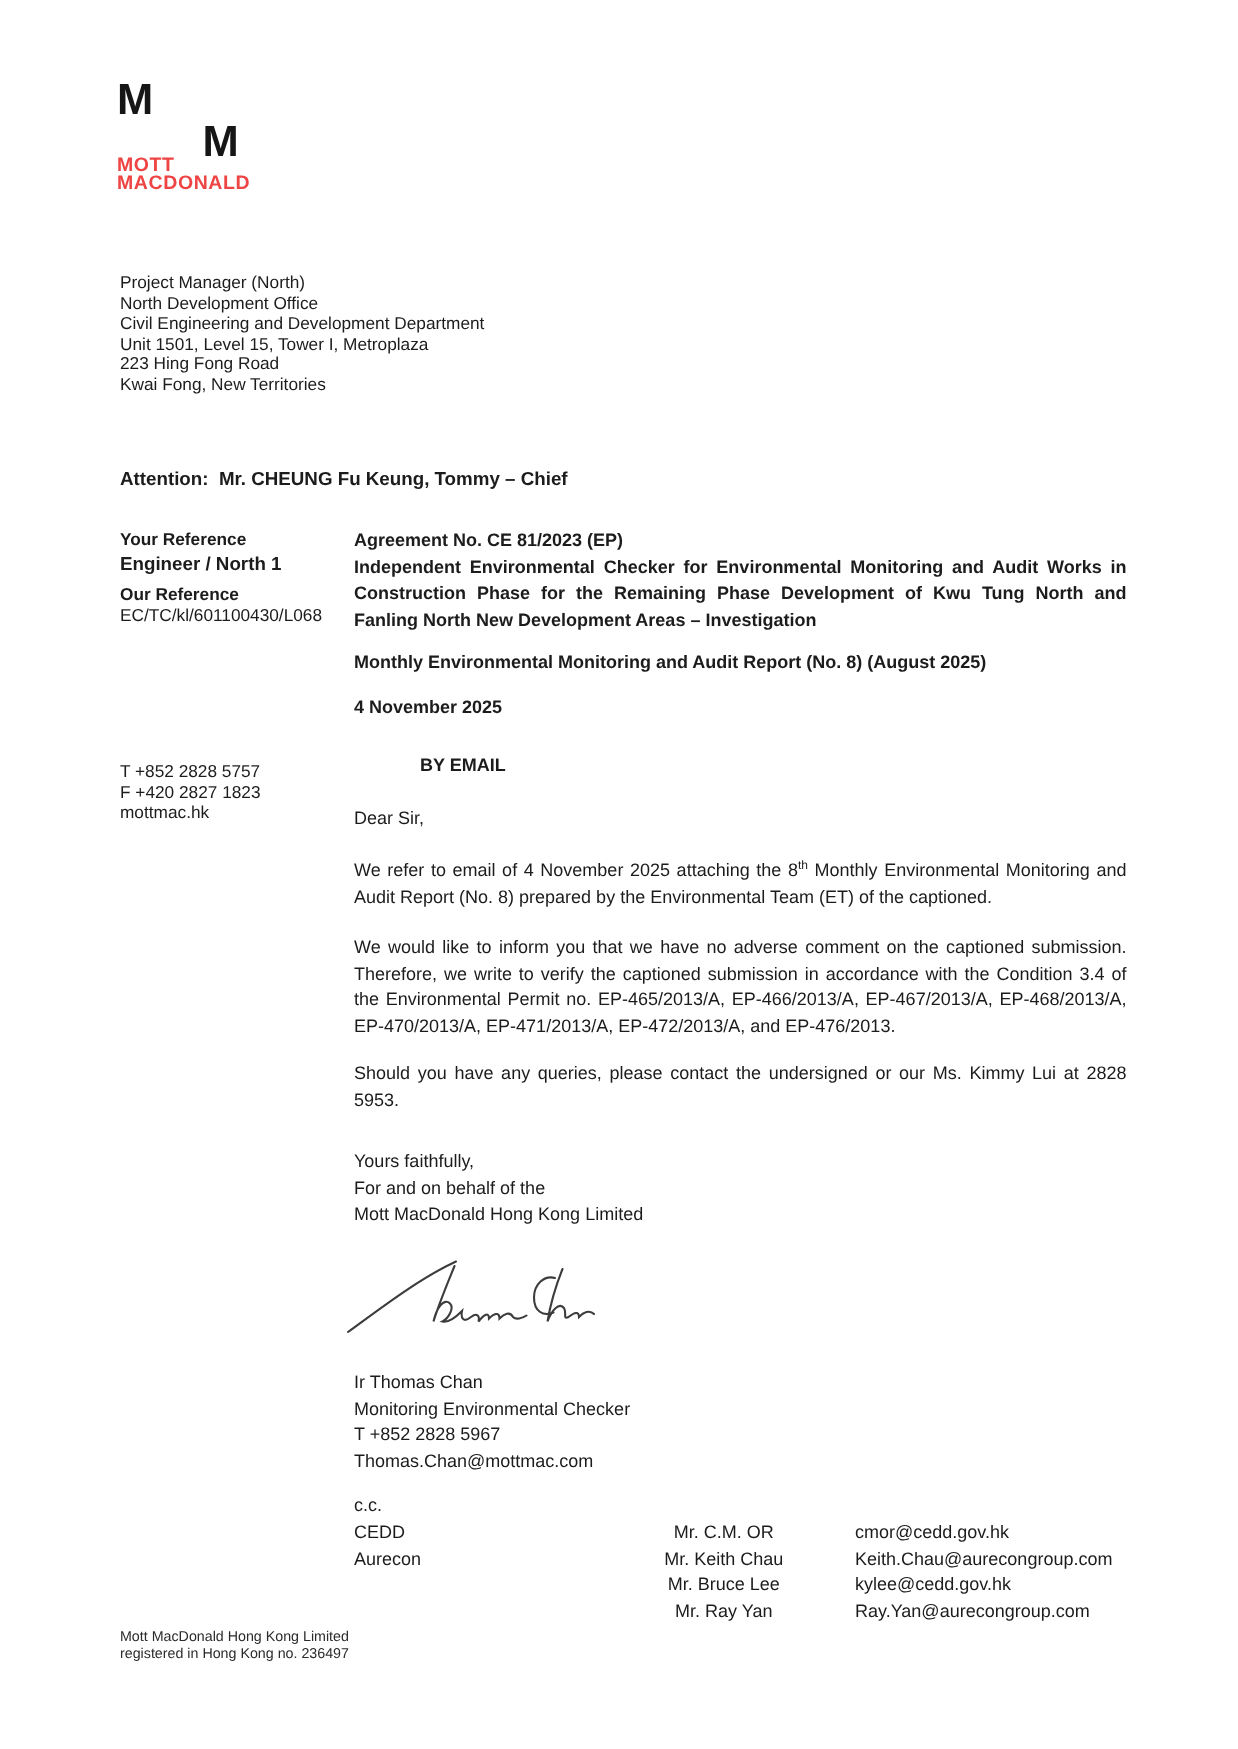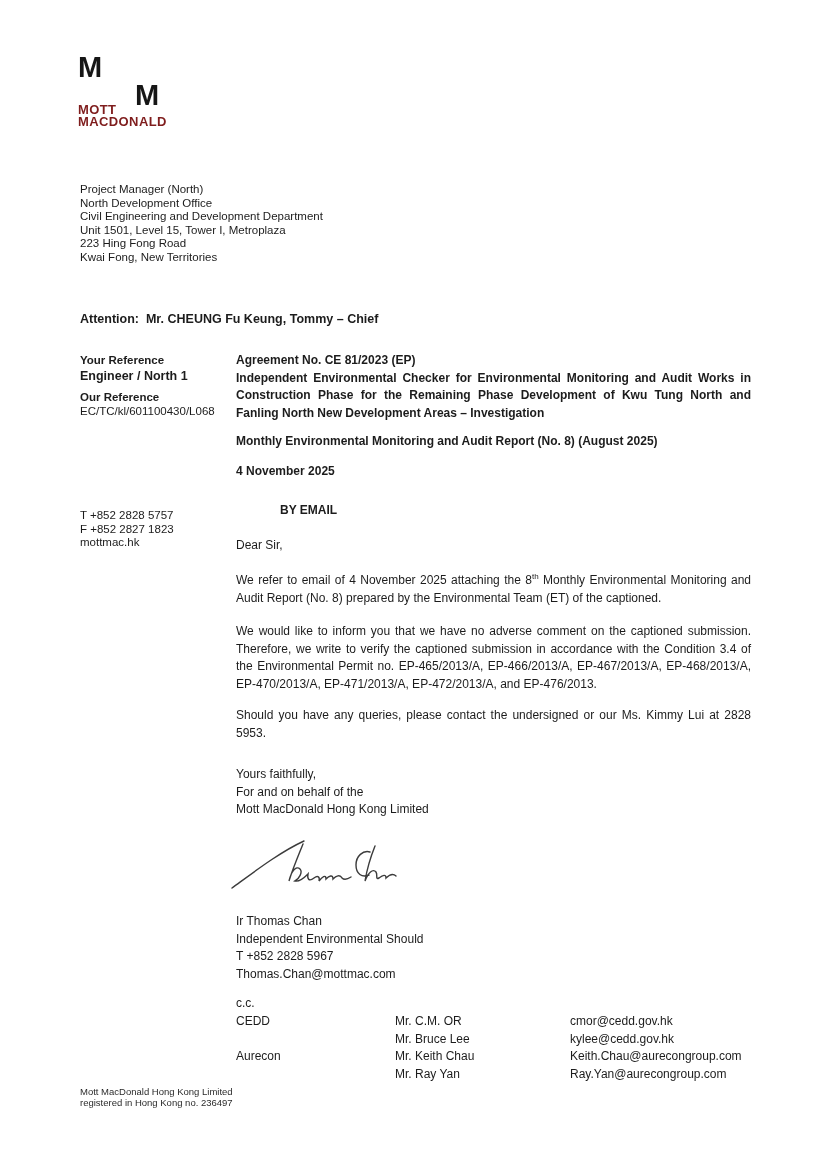--- a/index.html
+++ b/index.html
@@ -29,21 +29,21 @@
   }
   .logo .m1 { left: 0; top: 4px; }
   .logo .m2 { left: 57px; top: 32px; }
   .logo .brand {
     position: absolute;
     left: 0; top: 54px;
     font-size: 13px;
     font-weight: bold;
     letter-spacing: 0.4px;
     line-height: 12px;
-    color: #7f1d1d;
+    color: #ef4444;
   }
 
   
   .recipient { left: 80px; top: 183px; font-size: 11.5px; line-height: 13.5px; }
   .attention { left: 80px; top: 272px; font-size: 12.5px; font-weight: bold; line-height: 19px; white-space: pre-wrap; }
 
   
   .sb { left: 80px; font-size: 11.5px; line-height: 13.5px; width: 150px; }
   .sb-your-ref { top: 354px; font-weight: bold; }
   .sb-our-ref { top: 391px; }
@@ -70,21 +70,21 @@
   .signature { left: 230px; top: 838px; width: 172px; height: 58px; }
 
   
   .signer { top: 913px; }
 
   
   .cc-label { top: 995px; }
   .cc-table { top: 1013px; width: 556px; }
   .cc-row { display: flex; }
   .cc-org { width: 159px; flex: none; }
-  .cc-name { width: 175px; flex: none; }
+  .cc-name { width: 175px; flex: none; text-align: center; }
   .cc-email { flex: 1; }
 
   
   .footer { left: 80px; top: 1086px; font-size: 9.5px; line-height: 11px; color: #2b2b2b; }
 </style>
 </head>
 <body>
 
 <div class="page">
 
@@ -114,21 +114,21 @@
   <div class="abs sb sb-your-ref">Your Reference</div>
 
   <div class="abs sb sb-our-ref">
     <div class="lbl">Our Reference</div>
     <div>EC/TC/kl/601100430/L068</div>
   </div>
 
 
   <div class="abs sb sb-contact">
     <div>T +852 2828 5757</div>
-    <div>F +852 2827 1823</div>
+    <div>F +420 2827 1823</div>
     <div>mottmac.hk</div>
   </div>
 
   <div class="abs main subject-block">
     <div>Agreement No. CE 81/2023 (EP)</div>
     <div class="just">Independent Environmental Checker for Environmental Monitoring and Audit Works in Construction Phase for the Remaining Phase Development of Kwu Tung North and Fanling North New Development Areas – Investigation</div>
   </div>
 
   <div class="abs main report-title">Monthly Environmental Monitoring and Audit Report (No. 8) (August 2025)</div>
 
@@ -154,44 +154,44 @@
     <g fill="none" stroke="#3c3c3c" stroke-width="1.4" stroke-linecap="round">
       <path d="M2 50 C 24 34, 50 14, 74 3"></path>
       <path d="M73 6 C 69 16, 63 30, 59 43 C 61 34, 66 27, 70 31 C 73 34, 69 41, 65 43 C 69 44, 74 40, 78 36 C 77 41, 79 44, 84 40 C 88 37, 90 39, 89 43 C 92 39, 96 36, 96 41 C 99 38, 103 36, 103 41 C 106 38, 110 36, 112 40 C 114 42, 118 41, 121 39"></path>
       <path d="M140 14 C 133 12, 126 18, 126 27 C 126 36, 132 40, 139 37"></path>
       <path d="M145 8 C 141 18, 137 31, 135 43 C 138 35, 143 30, 146 34 C 148 37, 145 42, 149 40 C 153 37, 156 36, 156 40 C 159 37, 163 35, 166 38"></path>
     </g>
   </svg>
 
   <div class="abs main signer">
     <div>Ir Thomas Chan</div>
-    <div>Independent Environmental Should</div>
+    <div>Monitoring Environmental Checker</div>
     <div>T +852 2828 5967</div>
     <div>Thomas.Chan@mottmac.com</div>
   </div>
 
   <div class="abs main cc-label">c.c.</div>
 
   <div class="abs main cc-table">
     <div class="cc-row">
       <div class="cc-org">CEDD</div>
       <div class="cc-name">Mr. C.M. OR</div>
       <div class="cc-email">cmor@cedd.gov.hk</div>
     </div>
     <div class="cc-row">
+      <div class="cc-org">Aurecon</div>
+      <div class="cc-name">Mr. Keith Chau</div>
+      <div class="cc-email">Keith.Chau@aurecongroup.com</div>
+    </div>
+    <div class="cc-row">
       <div class="cc-org"></div>
       <div class="cc-name">Mr. Bruce Lee</div>
       <div class="cc-email">kylee@cedd.gov.hk</div>
     </div>
     <div class="cc-row">
-      <div class="cc-org">Aurecon</div>
-      <div class="cc-name">Mr. Keith Chau</div>
-      <div class="cc-email">Keith.Chau@aurecongroup.com</div>
-    </div>
-    <div class="cc-row">
       <div class="cc-org"></div>
       <div class="cc-name">Mr. Ray Yan</div>
       <div class="cc-email">Ray.Yan@aurecongroup.com</div>
     </div>
   </div>
 
   <div class="abs footer">
     <div>Mott MacDonald Hong Kong Limited</div>
     <div>registered in Hong Kong no. 236497</div>
   </div>

